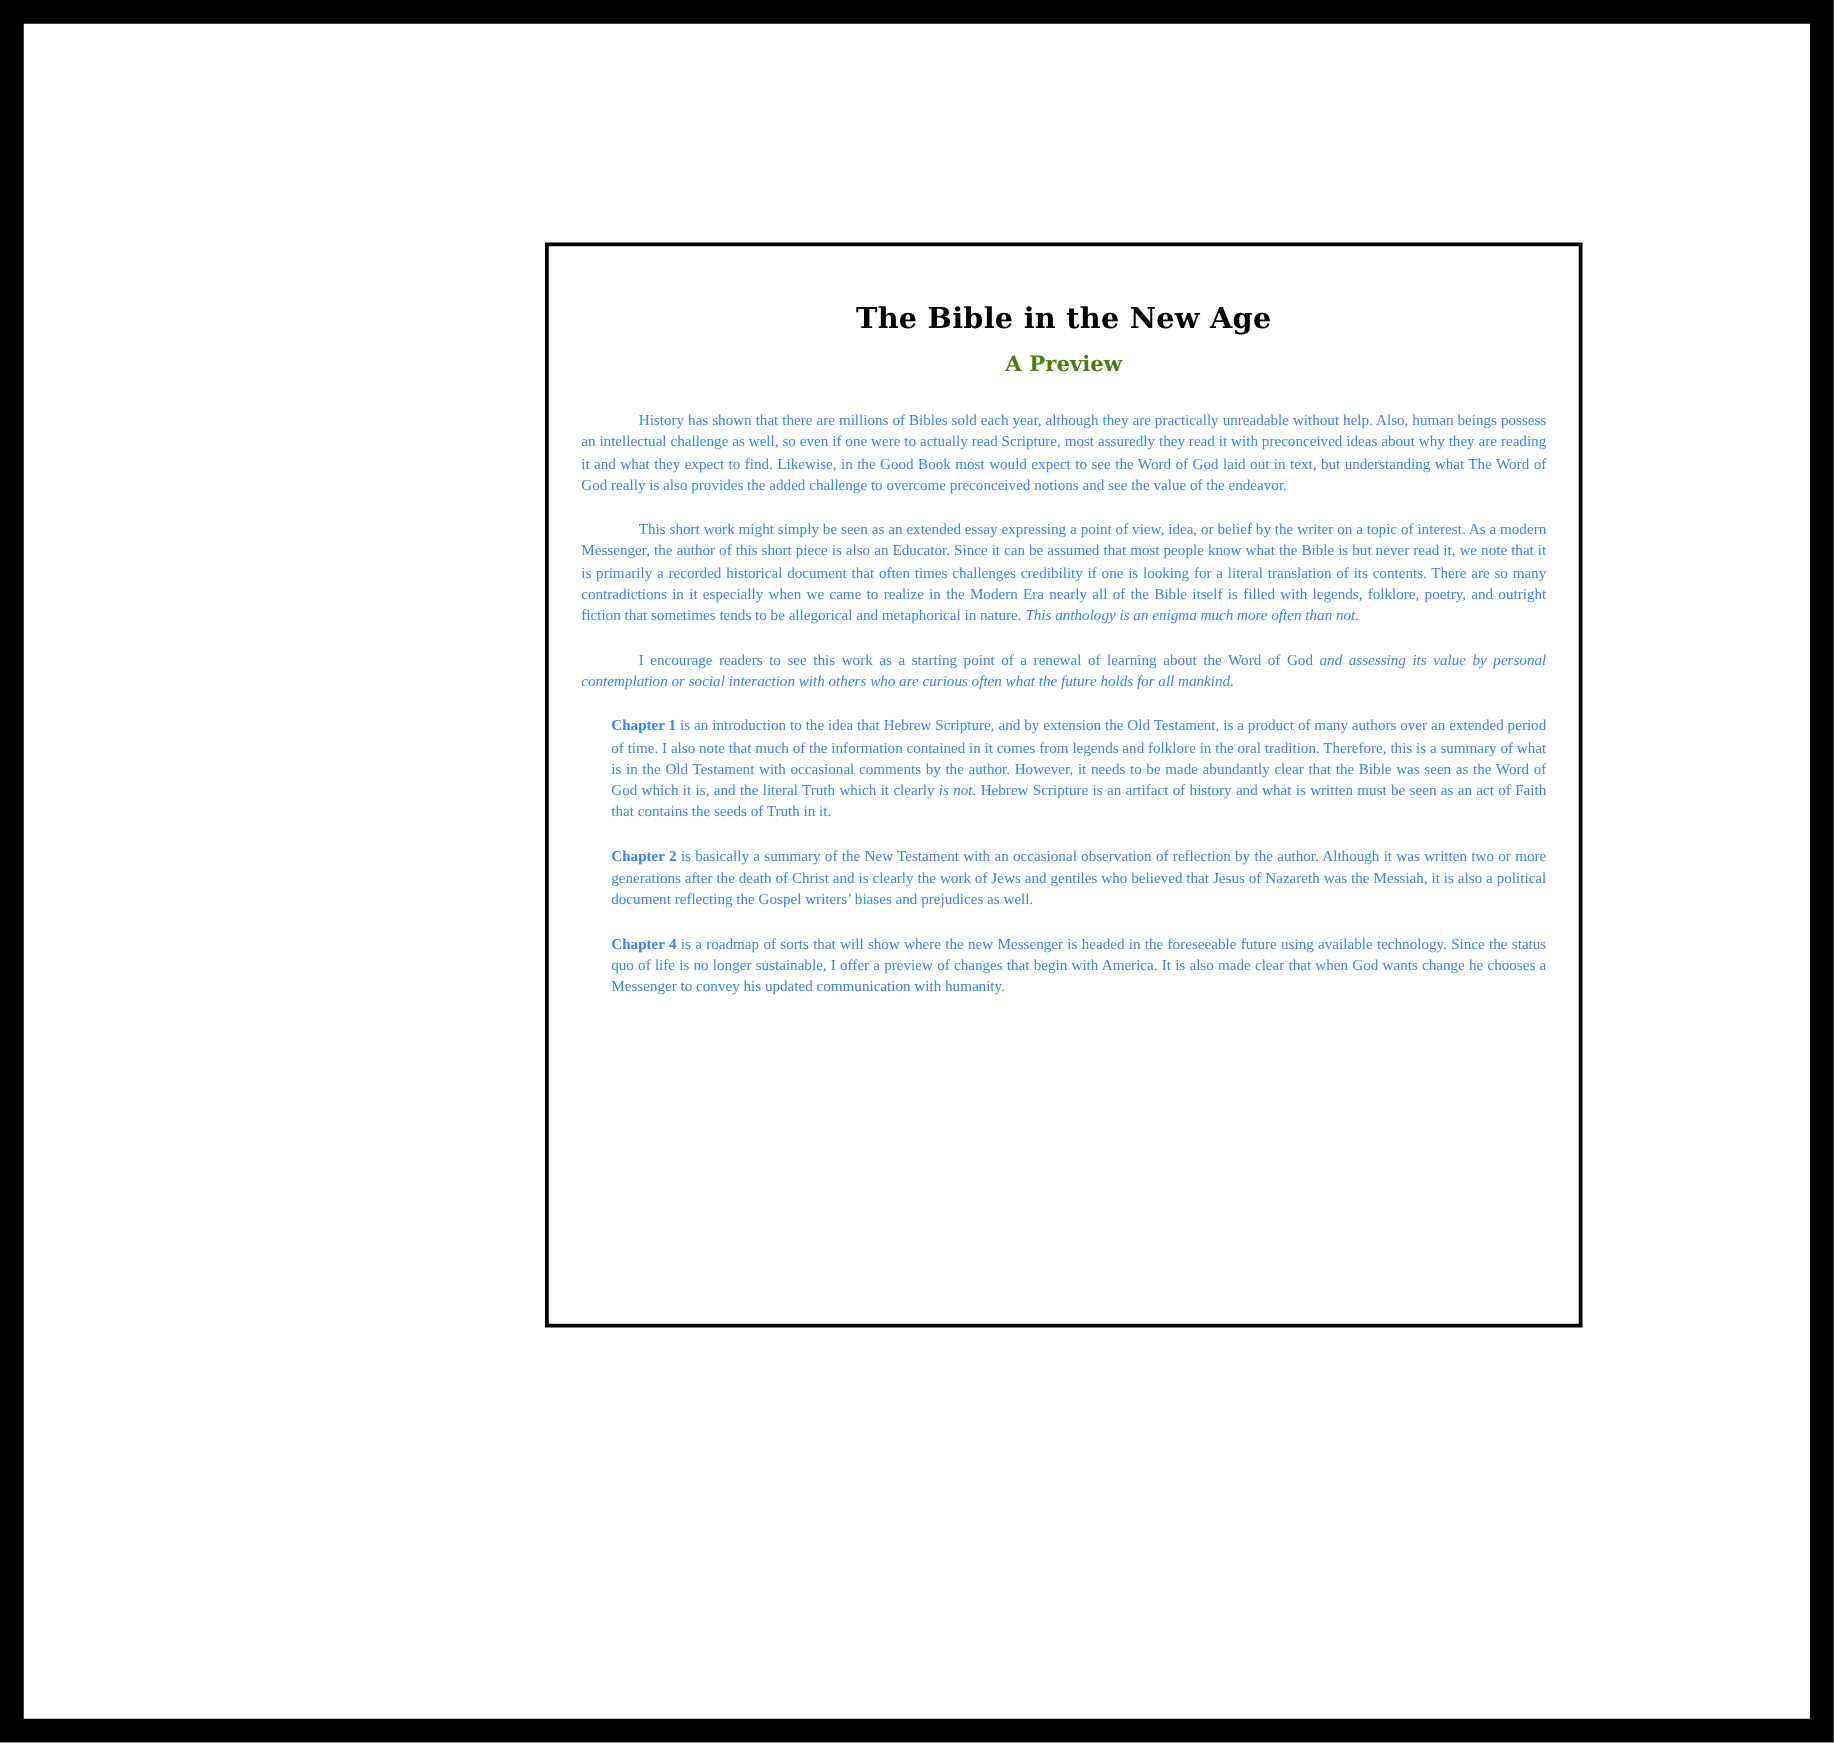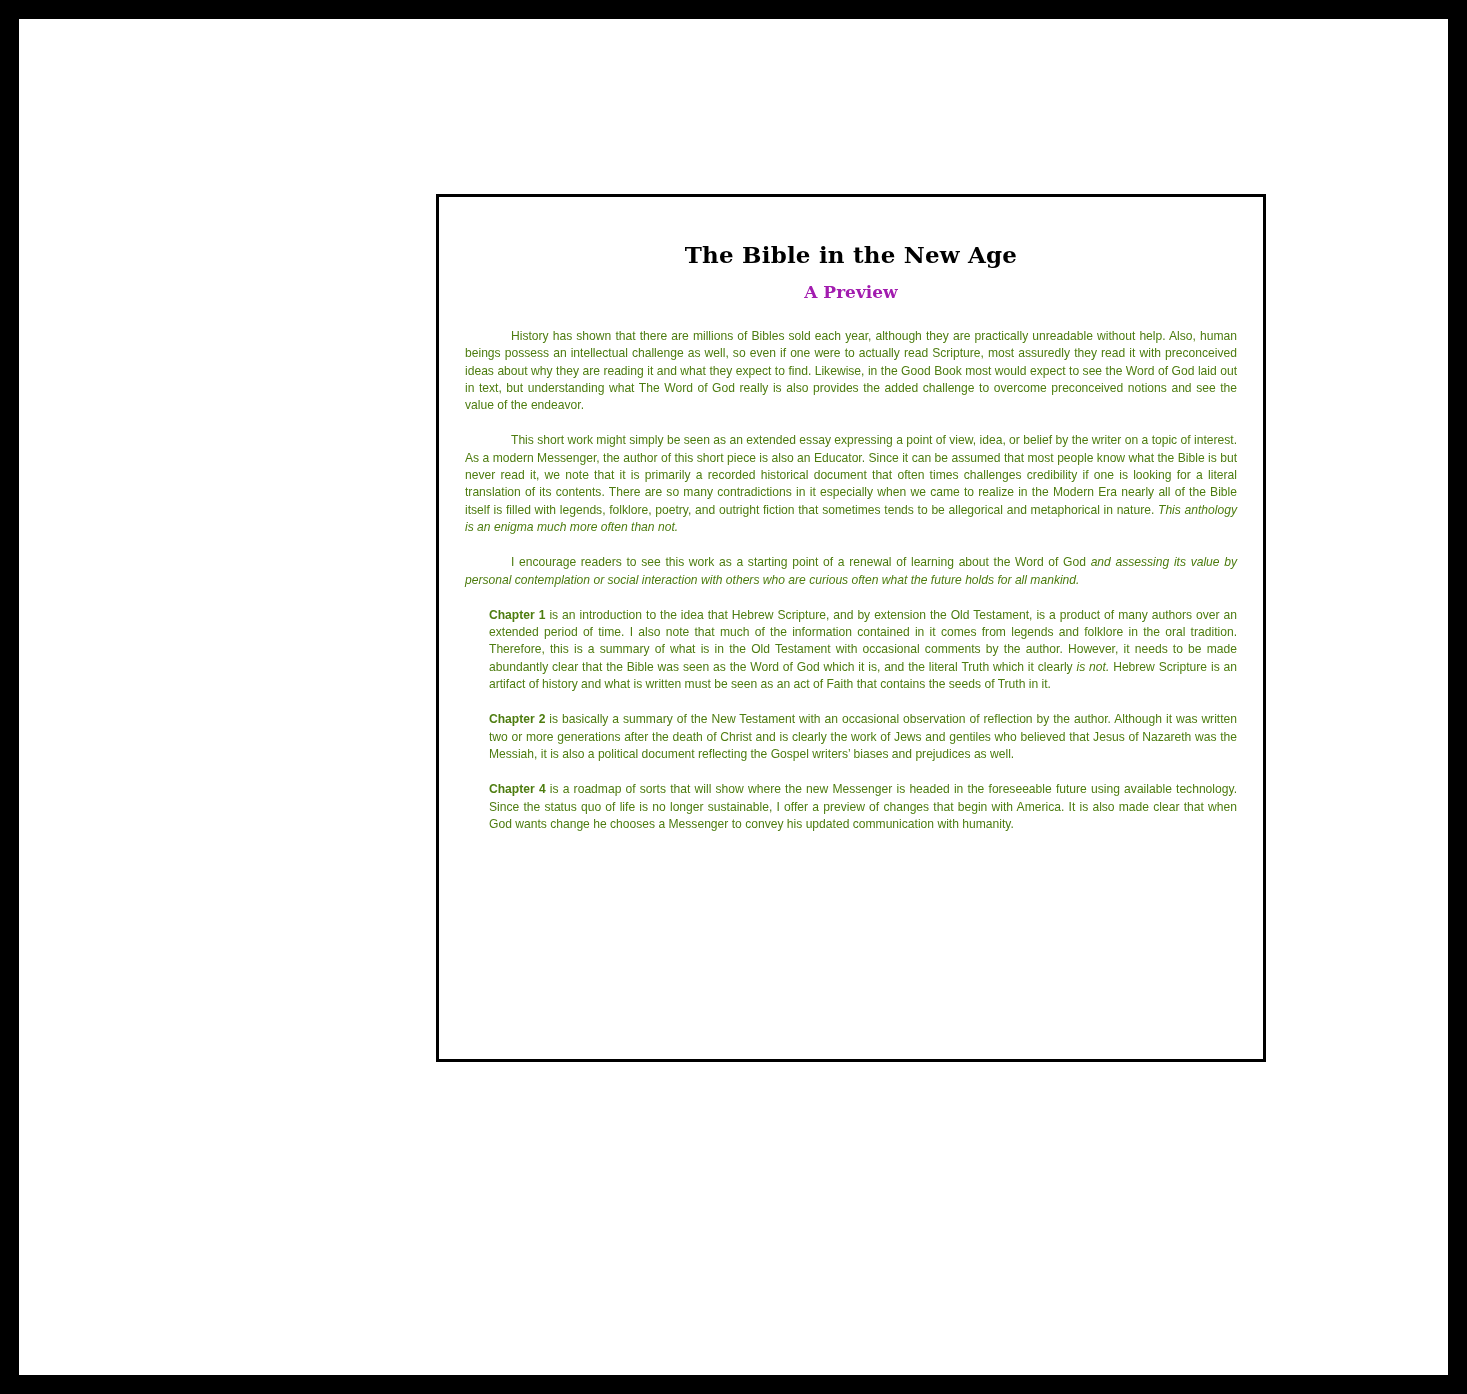--- a/index.html
+++ b/index.html
@@ -41,28 +41,28 @@
     letter-spacing: 0.2px;
     margin: 18px 0 0 0;
     color: #000;
   }
   .doc-subtitle {
     text-align: center;
     font-size: 17px;
     font-weight: bold;
     font-family: "DejaVu Serif", serif;
     margin: 14px 0 0 0;
-    color: #a21caf;
+    color: #4d7c0f;
   }
   .body-text {
-    font-family: Liberation Sans, sans-serif;
+    font-family: Liberation Serif, serif;
     font-size: 12.1px;
     line-height: 17.3px;
     text-align: justify;
-    color: #4d7c0f;
+    color: #3b82f6;
     margin: 0;
   }
   p.para {
     margin: 18px 0 0 0;
     text-indent: 46px;
   }
   p.para.first {
     margin-top: 26px;
   }
   p.chapter {

